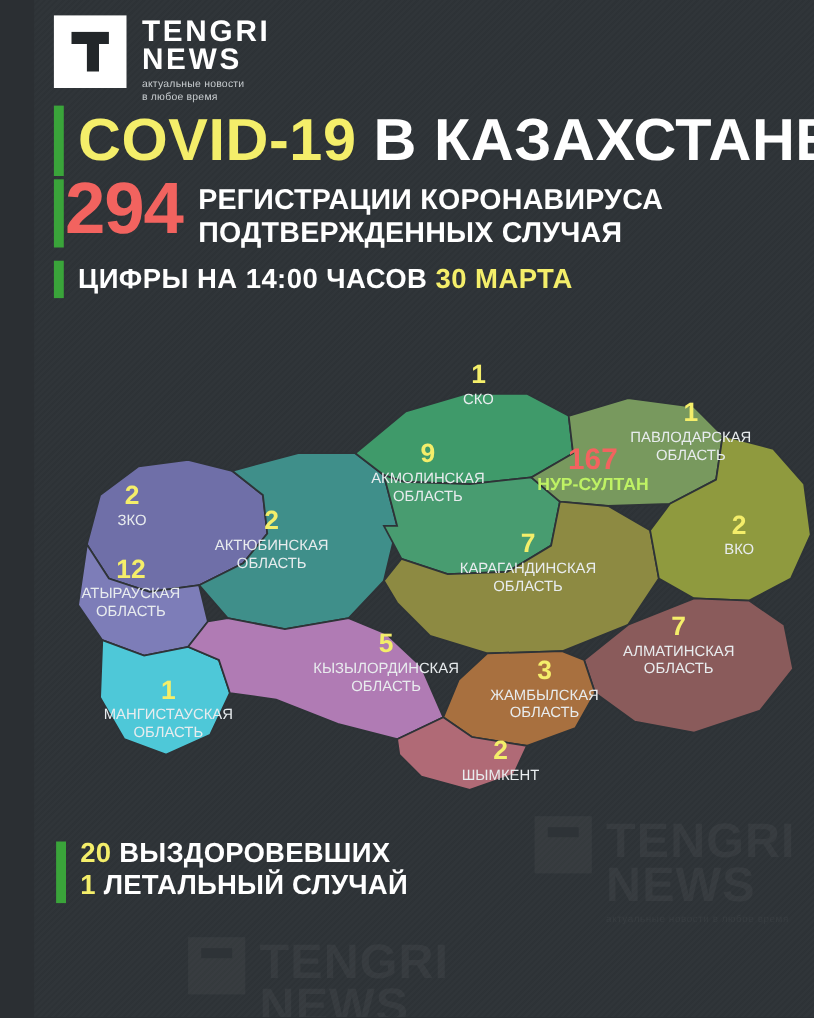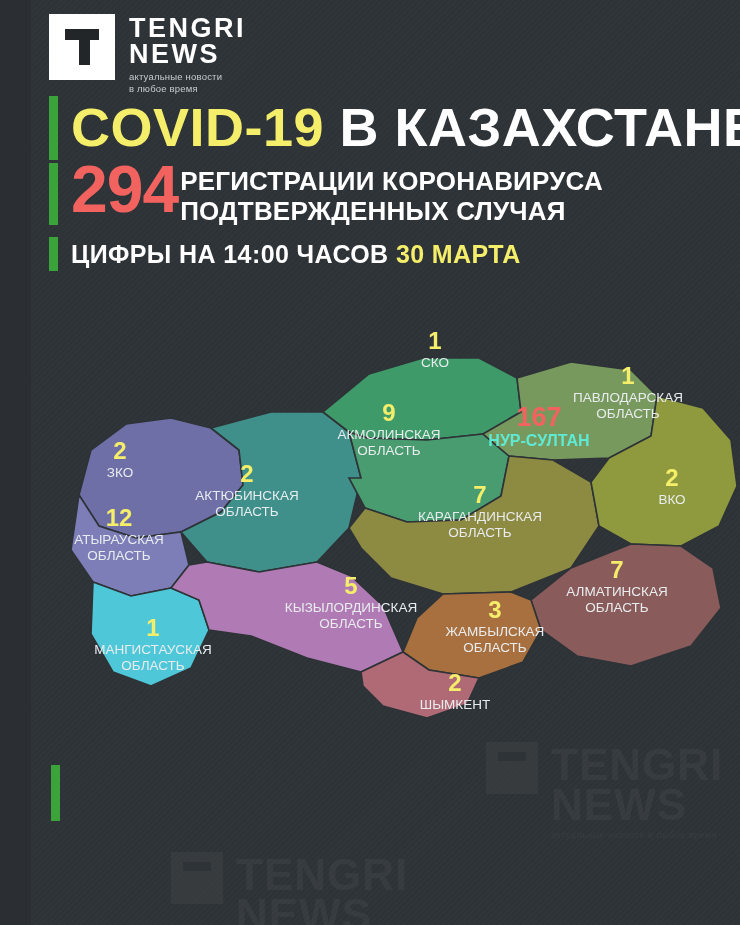--- a/index.html
+++ b/index.html
@@ -140,26 +140,26 @@
     color: #ffffff;
     font-size: 54px;
     font-weight: bold;
     letter-spacing: 0.5px;
     white-space: nowrap;
   }
   .title-line .hl { color: #f4ee6a; }
 
   #count-block {
     position: absolute;
-    left: 40px;
+    left: 28px;
     top: 158px;
     z-index: 2;
     display: flex;
     align-items: flex-start;
-    gap: 2px;
+    gap: 14px;
   }
   #count-number {
     color: #f2635f;
     font-size: 66px;
     font-weight: bold;
     line-height: 0.95;
     letter-spacing: -1px;
   }
   #count-caption {
     color: #ffffff;
@@ -208,21 +208,21 @@
     font-weight: bold;
     color: #f4ee6a;
   }
   .label .nm {
     display: block;
     font-size: 13.5px;
     color: #e8ecee;
     font-weight: normal;
   }
   .label.big .num { font-size: 27px; color: #f2635f; }
-  .label.big .nm { font-size: 16px; font-weight: bold; color: #5eead4; }
+  .label.big .nm { font-size: 16px; font-weight: bold; color: #bef264; }
   .label.two-line .nm { line-height: 1.18; }
 
   
   #footer {
     position: absolute;
     left: 42px;
     top: 762px;
     z-index: 2;
   }
   #footer .frow {
@@ -381,14 +381,22 @@
     <span class="nm">МАНГИСТАУСКАЯ<br>ОБЛАСТЬ</span>
   </div>
 
 
   <div class="label" style="left:424px; top:670px;">
     <span class="num">2</span>
     <span class="nm">ШЫМКЕНТ</span>
   </div>
 
   <div class="accent" id="accent-foot"></div>
+  <div id="footer">
+    <div class="frow">
+      <span class="fnum">20</span><span> ВЫЗДОРОВЕВШИХ</span>
+    </div>
+    <div class="frow">
+      <span class="fnum">1</span><span> ЛЕТАЛЬНЫЙ СЛУЧАЙ</span>
+    </div>
+  </div>
 
 </div>
 
 </body></html>

